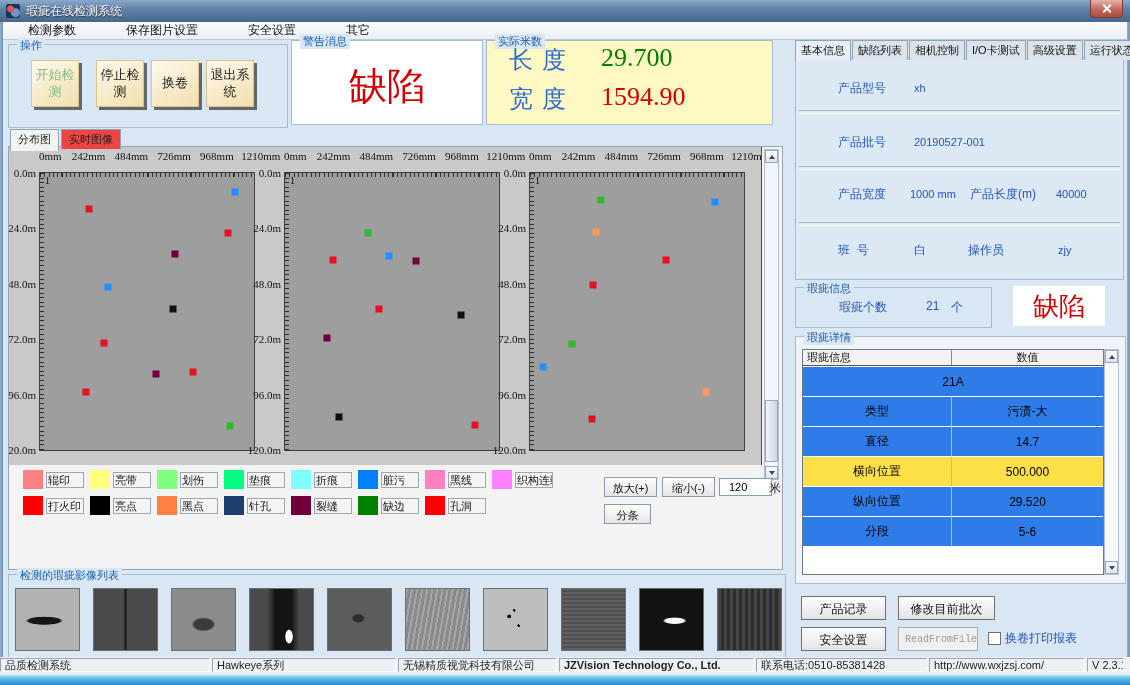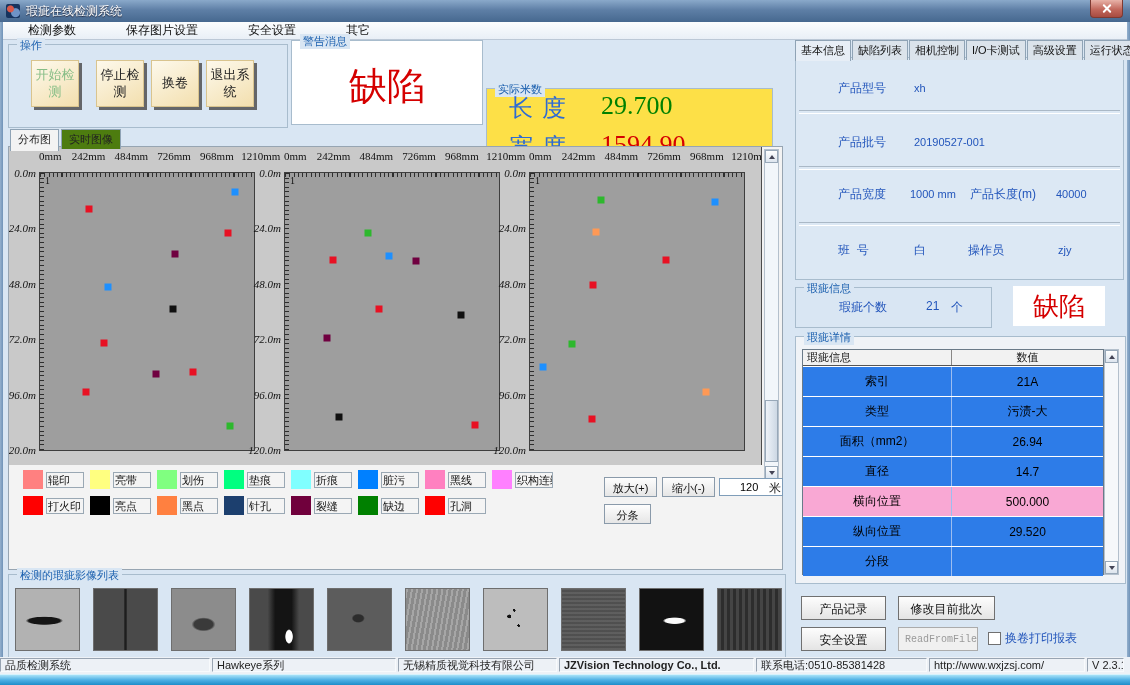--- a/index.html
+++ b/index.html
@@ -33,40 +33,40 @@
   .op-btn{position:absolute;top:15px;width:48px;height:47px;cursor:pointer;
     background:linear-gradient(150deg,#fdf9ec,#f3dfae);border:1px solid #d9c48e;
     box-shadow:3px 3px 0 rgba(70,70,70,.8);
     display:flex;align-items:center;justify-content:center;text-align:center;
     font-size:13px;line-height:1.25;color:#222;padding:1px;box-sizing:border-box;}
   .op-btn.start{color:#86bd86;}
   
   .warn-group{left:291px;top:40px;width:190px;height:83px;background:#fff;}
   .warn-msg{position:absolute;left:0;top:20px;width:100%;text-align:center;
     font-family:"Liberation Serif","DejaVu Serif",serif;font-size:38px;color:#d50000;}
-  .meter-group{left:486px;top:40px;width:285px;height:83px;background:#fde047;margin-top:48px;}
+  .meter-group{left:486px;top:40px;width:285px;height:83px;background:#fef9c3;}
   .m-label{position:absolute;left:22px;font-family:"Liberation Serif","DejaVu Serif",serif;
     font-size:24px;color:#2e6bd4;letter-spacing:9px;white-space:nowrap;}
   .m-val{position:absolute;left:114px;font-family:"Liberation Serif","DejaVu Serif",serif;font-size:26px;white-space:nowrap;}
   .m-val.green{color:#008000;} .m-val.red{color:#d50000;}
   
   .view-tabs{position:absolute;left:10px;top:129px;height:18px;z-index:3;}
   .vtab{display:inline-block;padding:2px 7px;font-size:11px;color:#222;cursor:pointer;
-    background:#4d7c0f;border:1px solid #8fa3b5;border-bottom:none;margin-right:2px;}
+    background:#ef4444;border:1px solid #8fa3b5;border-bottom:none;margin-right:2px;}
   .vtab.active{background:#f3f3f3;padding-bottom:4px;}
   .plot-panel{position:absolute;left:8px;top:146px;width:775px;height:424px;background:#f3f3f3;border:1px solid #97a5b2;box-sizing:border-box;}
   .plots-canvas{position:absolute;left:0;top:0;width:752px;height:318px;background:#c9c9c9;
     border-right:1px solid #4c4c4c;overflow:hidden;}
   .plot-unit{position:absolute;top:0;width:245px;height:318px;}
   .xrow{position:absolute;left:28px;top:3px;width:214px;height:13px;
     font-family:"Liberation Serif","DejaVu Serif",serif;font-size:11px;color:#111;}
   .xtick{position:absolute;top:0;transform:translateX(-30%);white-space:nowrap;}
   .xtick.first{transform:none;}
   .ycol{position:absolute;left:0;top:25px;width:26px;height:277px;
-    font-family:"Liberation Serif","DejaVu Serif",serif;font-size:11px;color:#111;font-style:italic;}
+    font-family:"Liberation Serif","DejaVu Serif",serif;font-size:11px;color:#111;}
   .ytick{position:absolute;right:1px;transform:translateY(-45%);white-space:nowrap;}
   .plot{position:absolute;left:28px;top:25px;width:214px;height:277px;background:#9e9e9e;border:1px solid #3e3e3e;}
   .plot::before{content:"";position:absolute;left:0;top:0;right:0;height:4px;
     background:repeating-linear-gradient(90deg,#2e2e2e 0 1px,rgba(0,0,0,0) 1px 4.3px);}
   .plot::after{content:"";position:absolute;left:0;top:0;bottom:0;width:4px;
     background:repeating-linear-gradient(180deg,#2e2e2e 0 1px,rgba(0,0,0,0) 1px 4.6px);}
   .corner{position:absolute;left:5px;top:2px;font-family:"Liberation Serif","DejaVu Serif",serif;font-size:10px;color:#111;}
   .pt{position:absolute;width:7px;height:7px;transform:translate(-50%,-50%);}
   
   .vscroll{position:absolute;left:755px;top:2px;width:15px;height:331px;background:#f2f6fa;border:1px solid #b4c0cc;box-sizing:border-box;}
@@ -79,21 +79,21 @@
   
   .legend{position:absolute;left:14px;top:322px;}
   .legend-row{display:flex;align-items:center;height:21px;margin-bottom:5px;}
   .swatch{width:20px;height:19px;margin-right:3px;flex:none;}
   .legend-label{width:34px;height:14px;flex:none;margin-right:6px;border:1px solid #9aa8b4;background:#f4f4f4;
     font-size:11px;line-height:14px;padding:0 1px;overflow:hidden;white-space:nowrap;color:#111;}
   
   .sbtn{position:absolute;height:20px;background:linear-gradient(#fdfdfd,#e6e6e6);border:1px solid #8a9aaa;
     font-size:11px;text-align:center;line-height:18px;color:#111;cursor:pointer;box-sizing:border-box;}
   .num-input{position:absolute;left:710px;top:331px;width:42px;height:16px;border:1px solid #7f9db9;
-    font-size:11px;padding:0 0 0 20px;box-sizing:content-box;}
+    font-size:11px;padding:0 0 0 9px;box-sizing:content-box;}
   .unit-lbl{position:absolute;left:760px;top:333px;font-size:12px;color:#111;}
   
   .thumb-group{left:8px;top:574px;width:776px;height:82px;}
   .thumb{position:absolute;top:13px;width:63px;height:61px;border:1px solid #6e6e6e;cursor:pointer;}
   .t1{background:radial-gradient(ellipse 26px 6px at 45% 52%,#151515 0 60%,rgba(0,0,0,0) 72%),#b2b2b2;}
   .t2{background:linear-gradient(90deg,rgba(0,0,0,0) 47%,#1d1d1d 49% 51%,rgba(0,0,0,0) 53%),#4a4a4a;}
   .t3{background:radial-gradient(ellipse 17px 10px at 50% 58%,#3a3a3a 0 55%,rgba(0,0,0,0) 70%),#8c8c8c;}
   .t4{background:radial-gradient(ellipse 6px 11px at 62% 78%,#ffffff 0 55%,rgba(0,0,0,0) 68%),linear-gradient(90deg,#4a4a4a 28%,#141414 40% 66%,#4a4a4a 78%);}
   .t5{background:radial-gradient(ellipse 10px 7px at 48% 48%,#2c2c2c 0 50%,rgba(0,0,0,0) 66%),#5c5c5c;}
   .t6{background:repeating-linear-gradient(100deg,rgba(255,255,255,.12) 0 2px,rgba(0,0,0,.1) 2px 5px),#9a9a9a;}
@@ -374,45 +374,41 @@
 
   <div class="group detail-group">
     <span class="gtitle">瑕疵详情</span>
     <div class="dtable">
       <div class="dhead">
         <span class="hn">瑕疵信息</span>
         <span class="hv">数值</span>
       </div>
       <div id="defect-rows">
           <div class="trow" style="background: rgb(45, 124, 232);">
-            <span class="tname">索引</span>
             <span class="tval">21A</span>
           </div>
           <div class="trow" style="background: rgb(45, 124, 232);">
             <span class="tname">类型</span>
             <span class="tval">污渍-大</span>
           </div>
           <div class="trow" style="background: rgb(45, 124, 232);">
-            <span class="tname">面积（mm2）</span>
-            <span class="tval">26.94</span>
-          </div>
-          <div class="trow" style="background: rgb(45, 124, 232);">
             <span class="tname">直径</span>
             <span class="tval">14.7</span>
           </div>
-          <div class="trow" style="background: #f9a8d4;">
+          <div class="trow" style="background: #fde047;">
             <span class="tname">横向位置</span>
             <span class="tval">500.000</span>
           </div>
           <div class="trow" style="background: rgb(45, 124, 232);">
             <span class="tname">纵向位置</span>
             <span class="tval">29.520</span>
           </div>
           <div class="trow" style="background: rgb(45, 124, 232);">
             <span class="tname">分段</span>
+            <span class="tval">5-6</span>
           </div>
         </div>
     </div>
     <div class="tscroll">
       <span class="sb-btn up">
           <i class="tri-up"></i>
         </span>
       <span class="sb-btn down">
           <i class="tri-down"></i>
         </span>

